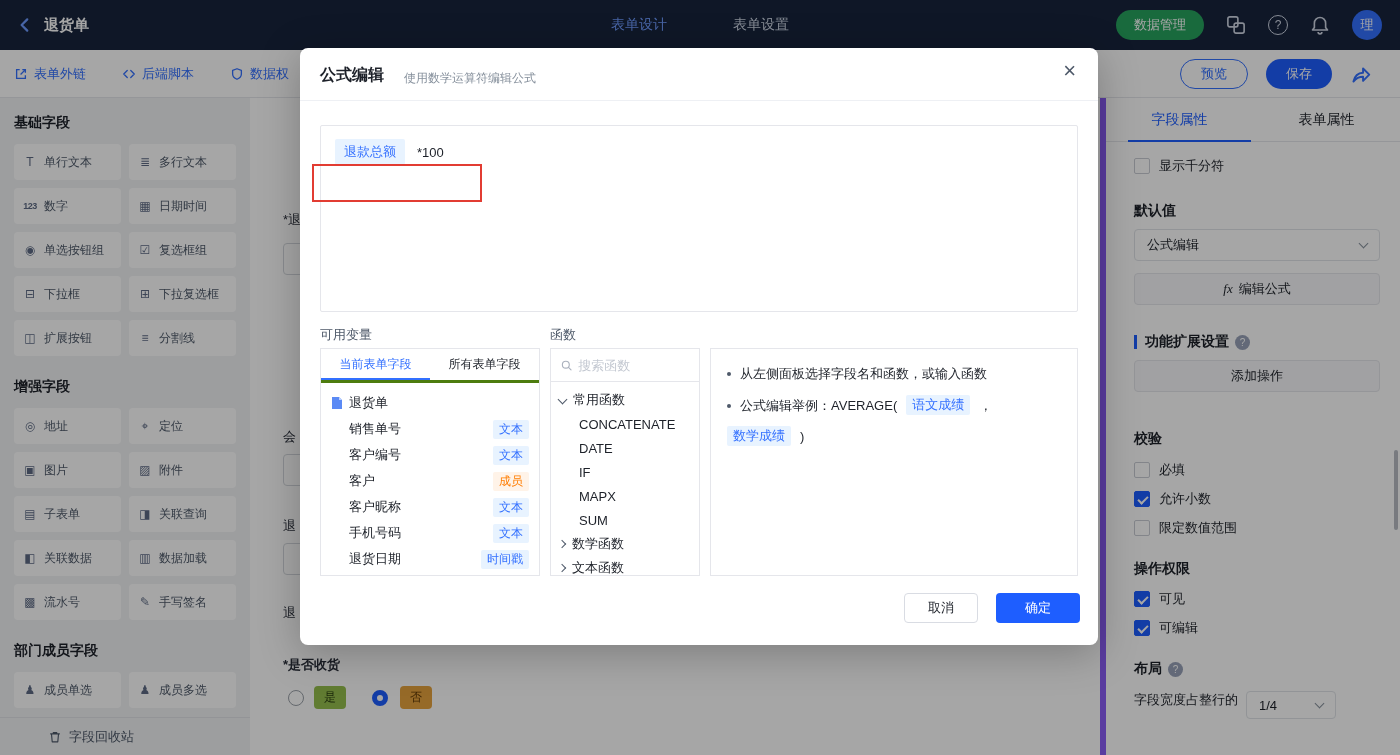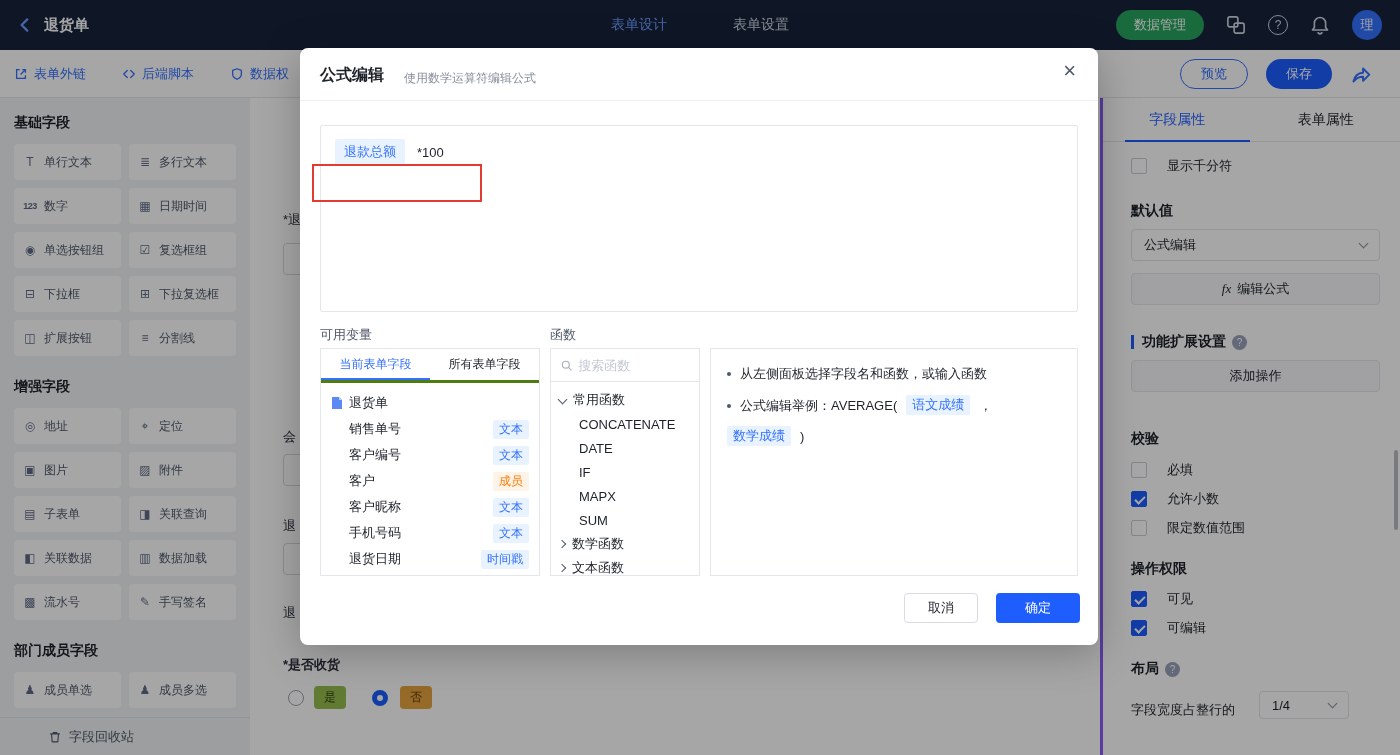--- a/index.html
+++ b/index.html
@@ -43,39 +43,39 @@
   .cv { position:absolute; left:250px; top:98px; width:850px; height:657px; background:#fff; z-index:1; }
   .cv-label { position:absolute; font-size:13px; color:#2a2f3a; white-space:nowrap; }
   .cv-box { position:absolute; width:220px; height:32px; background:#fff; border:1px solid #d4d7dd; border-radius:4px; }
   .radio { position:absolute; width:16px; height:16px; border-radius:50%; border:1px solid #9aa0a8; background:#fff; }
   .radio.sel { border:5px solid var(--primary-btn,#1e5eff); }
   .opt-tag { position:absolute; height:23px; padding:0 10px; border-radius:4px; font-size:12px; display:flex; align-items:center; }
   .opt-yes { background:var(--yes-bg,#95bf4e); color:var(--yes-text,#2c3f10); }
   .opt-no { background:var(--no-bg,#e7a33e); color:var(--no-text,#5f3a06); }
 
   
-  .rp { position:absolute; left:1100px; top:98px; width:300px; height:657px; background:#fff; border-left:3px solid #8b5cf6; z-index:1; }
+  .rp { position:absolute; left:1100px; top:98px; width:300px; height:657px; background:#fff; border-left:6px solid #8b5cf6; z-index:1; }
   .rp-tabs { height:44px; display:flex; border-bottom:1px solid #e5e6eb; }
   .rp-tab { flex:1; display:flex; align-items:center; justify-content:center; font-size:14px; color:#1d2129; position:relative; cursor:pointer; }
   .rp-tab.active { color:var(--primary-btn,#1e5eff); }
   .rp-tab.active::after { content:""; position:absolute; left:22px; right:2px; bottom:-1px; height:2px; background:var(--primary-btn,#1e5eff); }
   .rp-body { padding:14px 20px 0 28px; }
-  .cb-row { display:flex; align-items:center; gap:20px; font-size:13px; color:#1d2129; height:20px; }
+  .cb-row { display:flex; align-items:center; gap:9px; font-size:13px; color:#1d2129; height:20px; }
   .cb { width:16px; height:16px; border:1px solid #c9cdd4; border-radius:2px; background:#fff; flex:none; position:relative; cursor:pointer; }
   .cb.on { background:var(--primary-btn,#1e5eff); border-color:var(--primary-btn,#1e5eff); }
   .cb.on::after { content:""; position:absolute; left:3px; top:3.5px; width:8px; height:4px; border-left:2px solid #fff; border-bottom:2px solid #fff; transform:rotate(-45deg); }
   .rp-h { font-size:14px; font-weight:700; color:#1d2129; display:flex; align-items:center; gap:6px; }
   .rp-select { height:32px; border:1px solid #e0e3e8; border-radius:4px; display:flex; align-items:center; justify-content:space-between; padding:0 12px; font-size:13px; color:#1d2129; background:#fff; cursor:pointer; }
   .rp-btn { height:32px; width:100%; background:#f7f8fa; border:1px solid #e5e6eb; border-radius:4px; display:flex; align-items:center; justify-content:center; gap:6px; font-size:13px; color:#1d2129; cursor:pointer; }
   .fx { font-style:italic; font-family:"Liberation Serif","DejaVu Serif",serif; }
   .vbar { width:3px; height:14px; background:var(--primary-btn,#1e5eff); margin-right:2px; }
   .qmark { width:15px; height:15px; border-radius:50%; background:#98a2b8; color:#fff; font-size:10px; font-weight:400; display:flex; align-items:center; justify-content:center; }
   .cdown { width:7px; height:7px; border-right:1.5px solid #86909c; border-bottom:1.5px solid #86909c; transform:rotate(45deg); margin-top:-3px; flex:none; }
   .cright { width:6px; height:6px; border-right:1.5px solid #4e5969; border-bottom:1.5px solid #4e5969; transform:rotate(-45deg); flex:none; }
-  .width-row { display:flex; align-items:flex-end; gap:24px; font-size:13px; color:#1d2129; }
+  .width-row { display:flex; align-items:flex-start; gap:8px; font-size:13px; color:#1d2129; }
   .width-select { width:90px; height:28px; }
   .scroll-thumb { position:absolute; right:2px; top:352px; width:4px; height:80px; background:#b8bcc4; border-radius:2px; }
 
   
   .overlay { position:absolute; inset:0; background:rgba(0,0,0,0.35); z-index:50; }
   .modal { position:absolute; left:300px; top:48px; width:798px; height:597px; background:#fff; border-radius:8px; z-index:100; box-shadow:0 8px 40px rgba(0,0,0,.25); }
   .m-title { position:absolute; left:20px; top:17px; font-size:16px; font-weight:700; color:#1d2129; }
   .m-sub { position:absolute; left:104px; top:22px; font-size:12px; color:#86909c; }
   .m-close { position:absolute; right:22px; top:12px; font-size:22px; color:#4e5969; cursor:pointer; line-height:1; }
   .m-hr { position:absolute; left:0; top:52px; width:100%; border-top:1px solid #eef0f4; }

